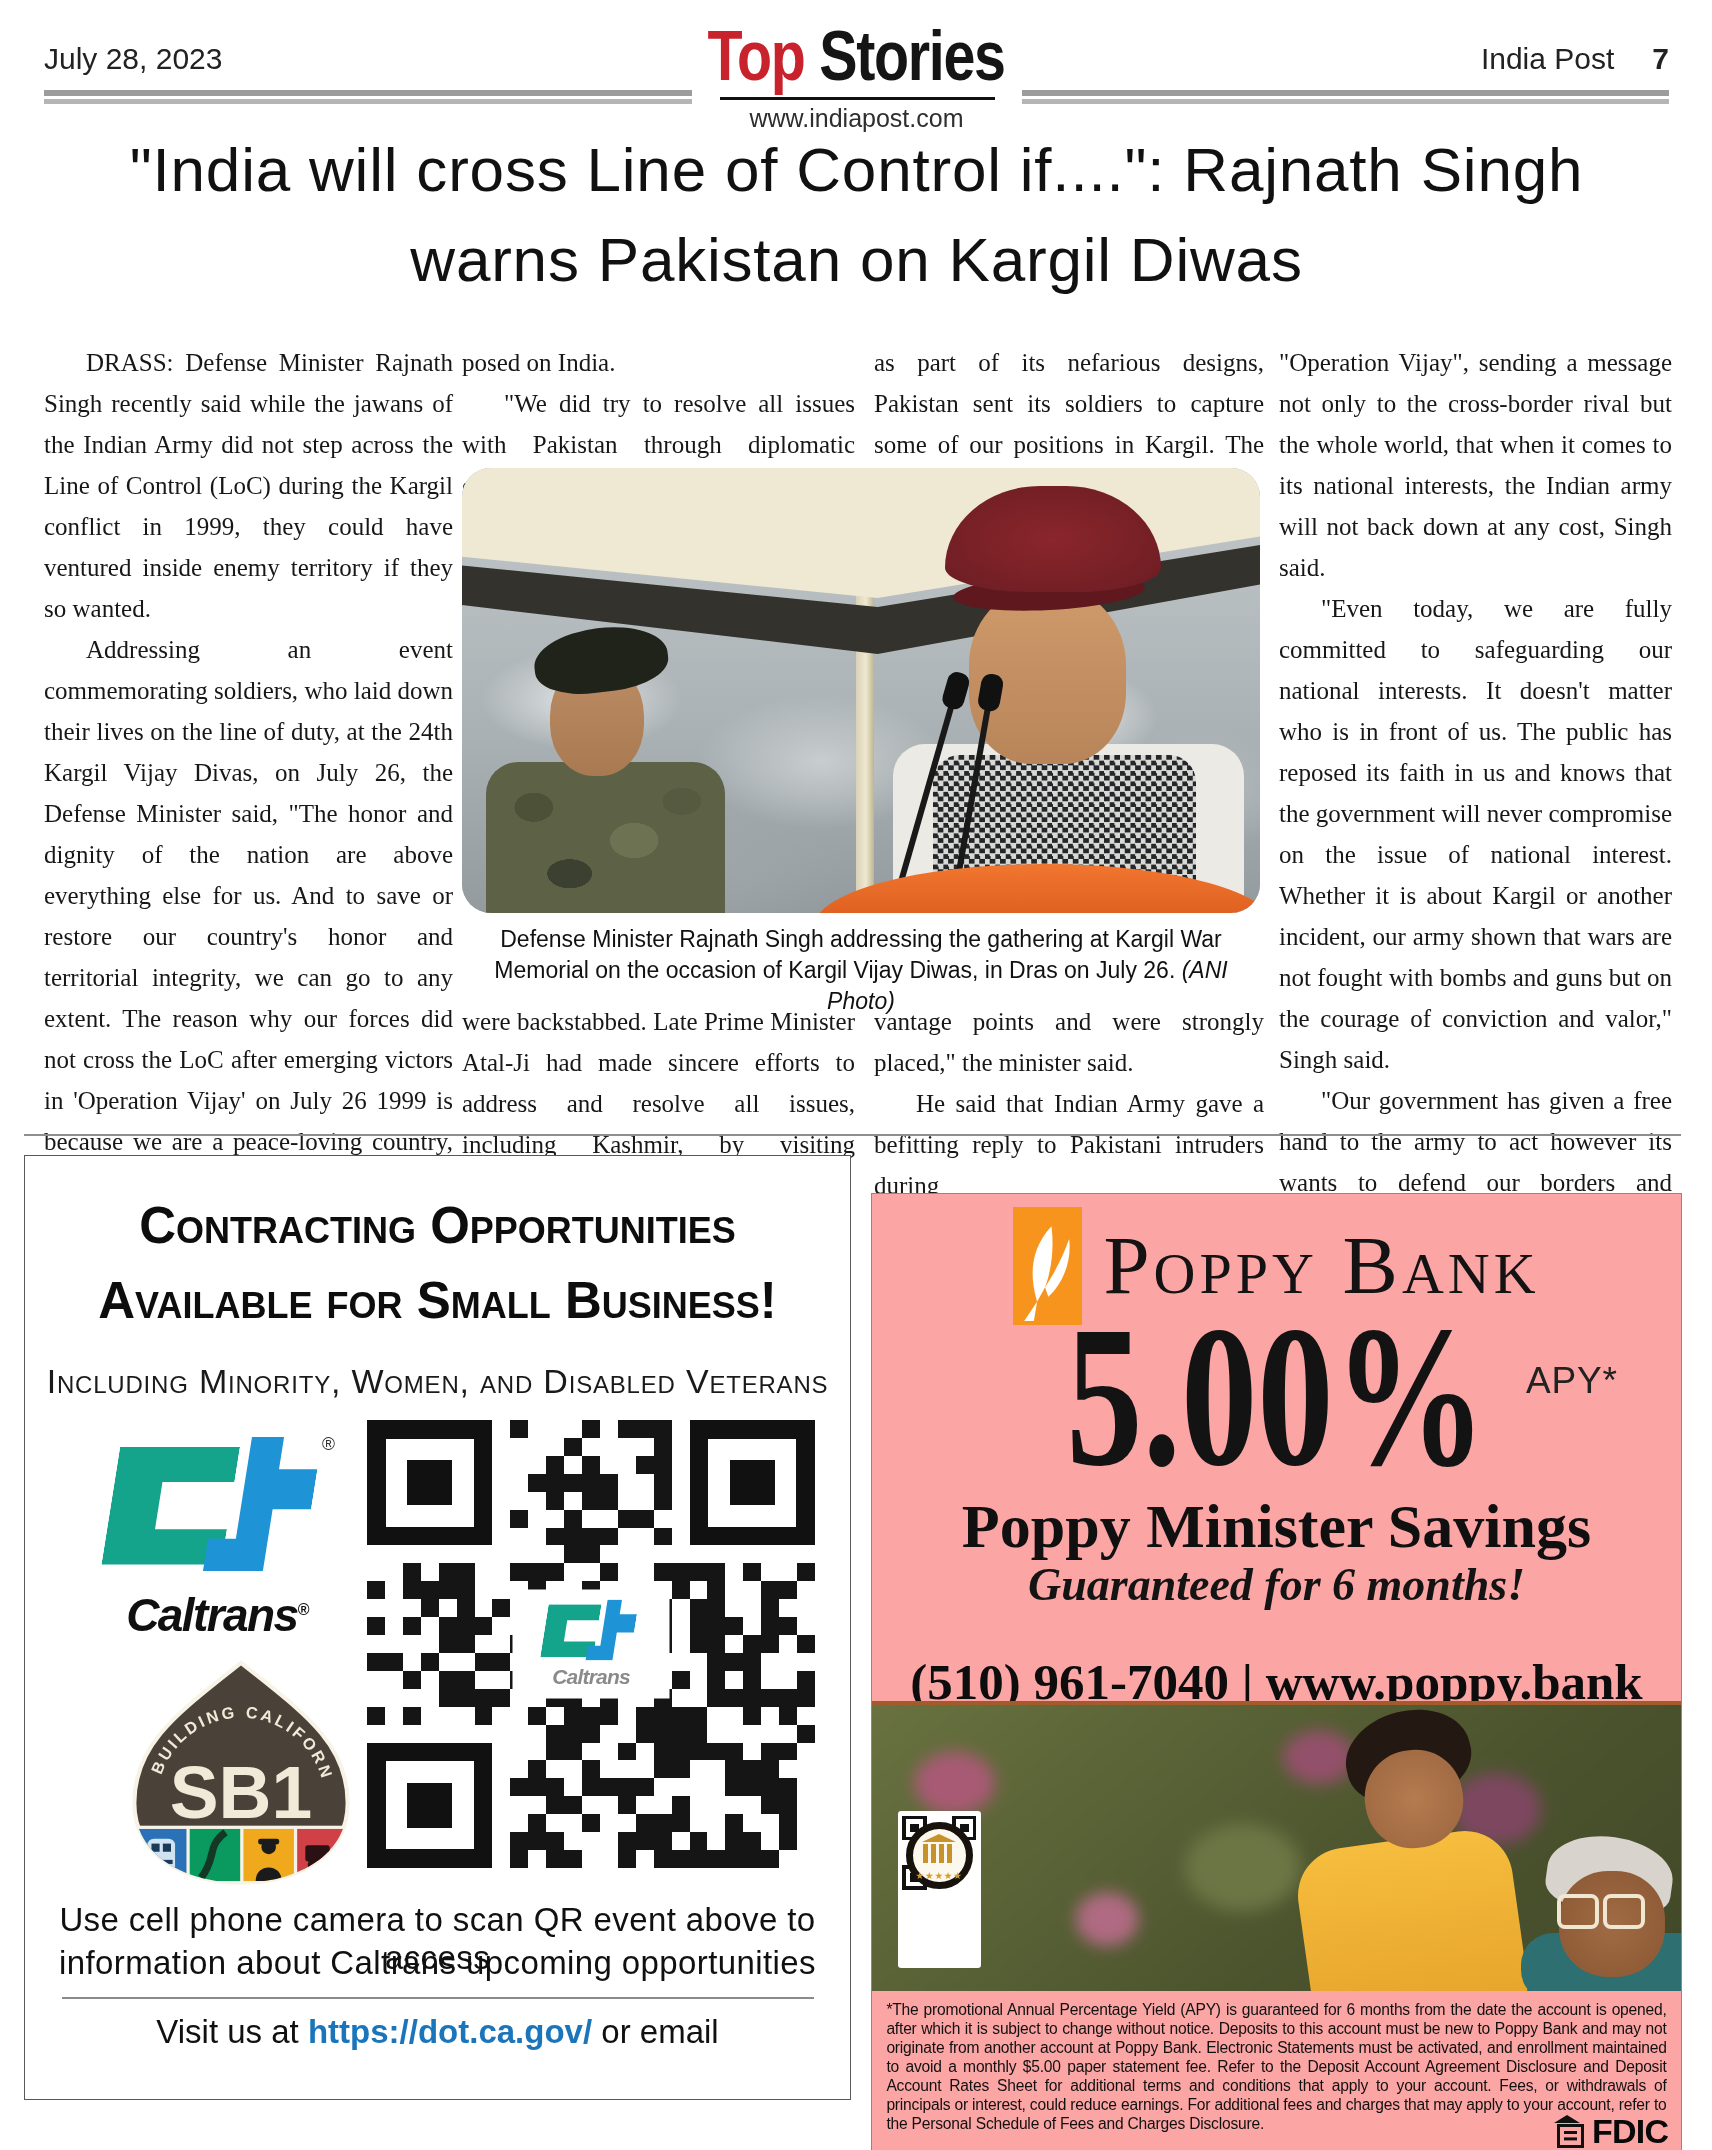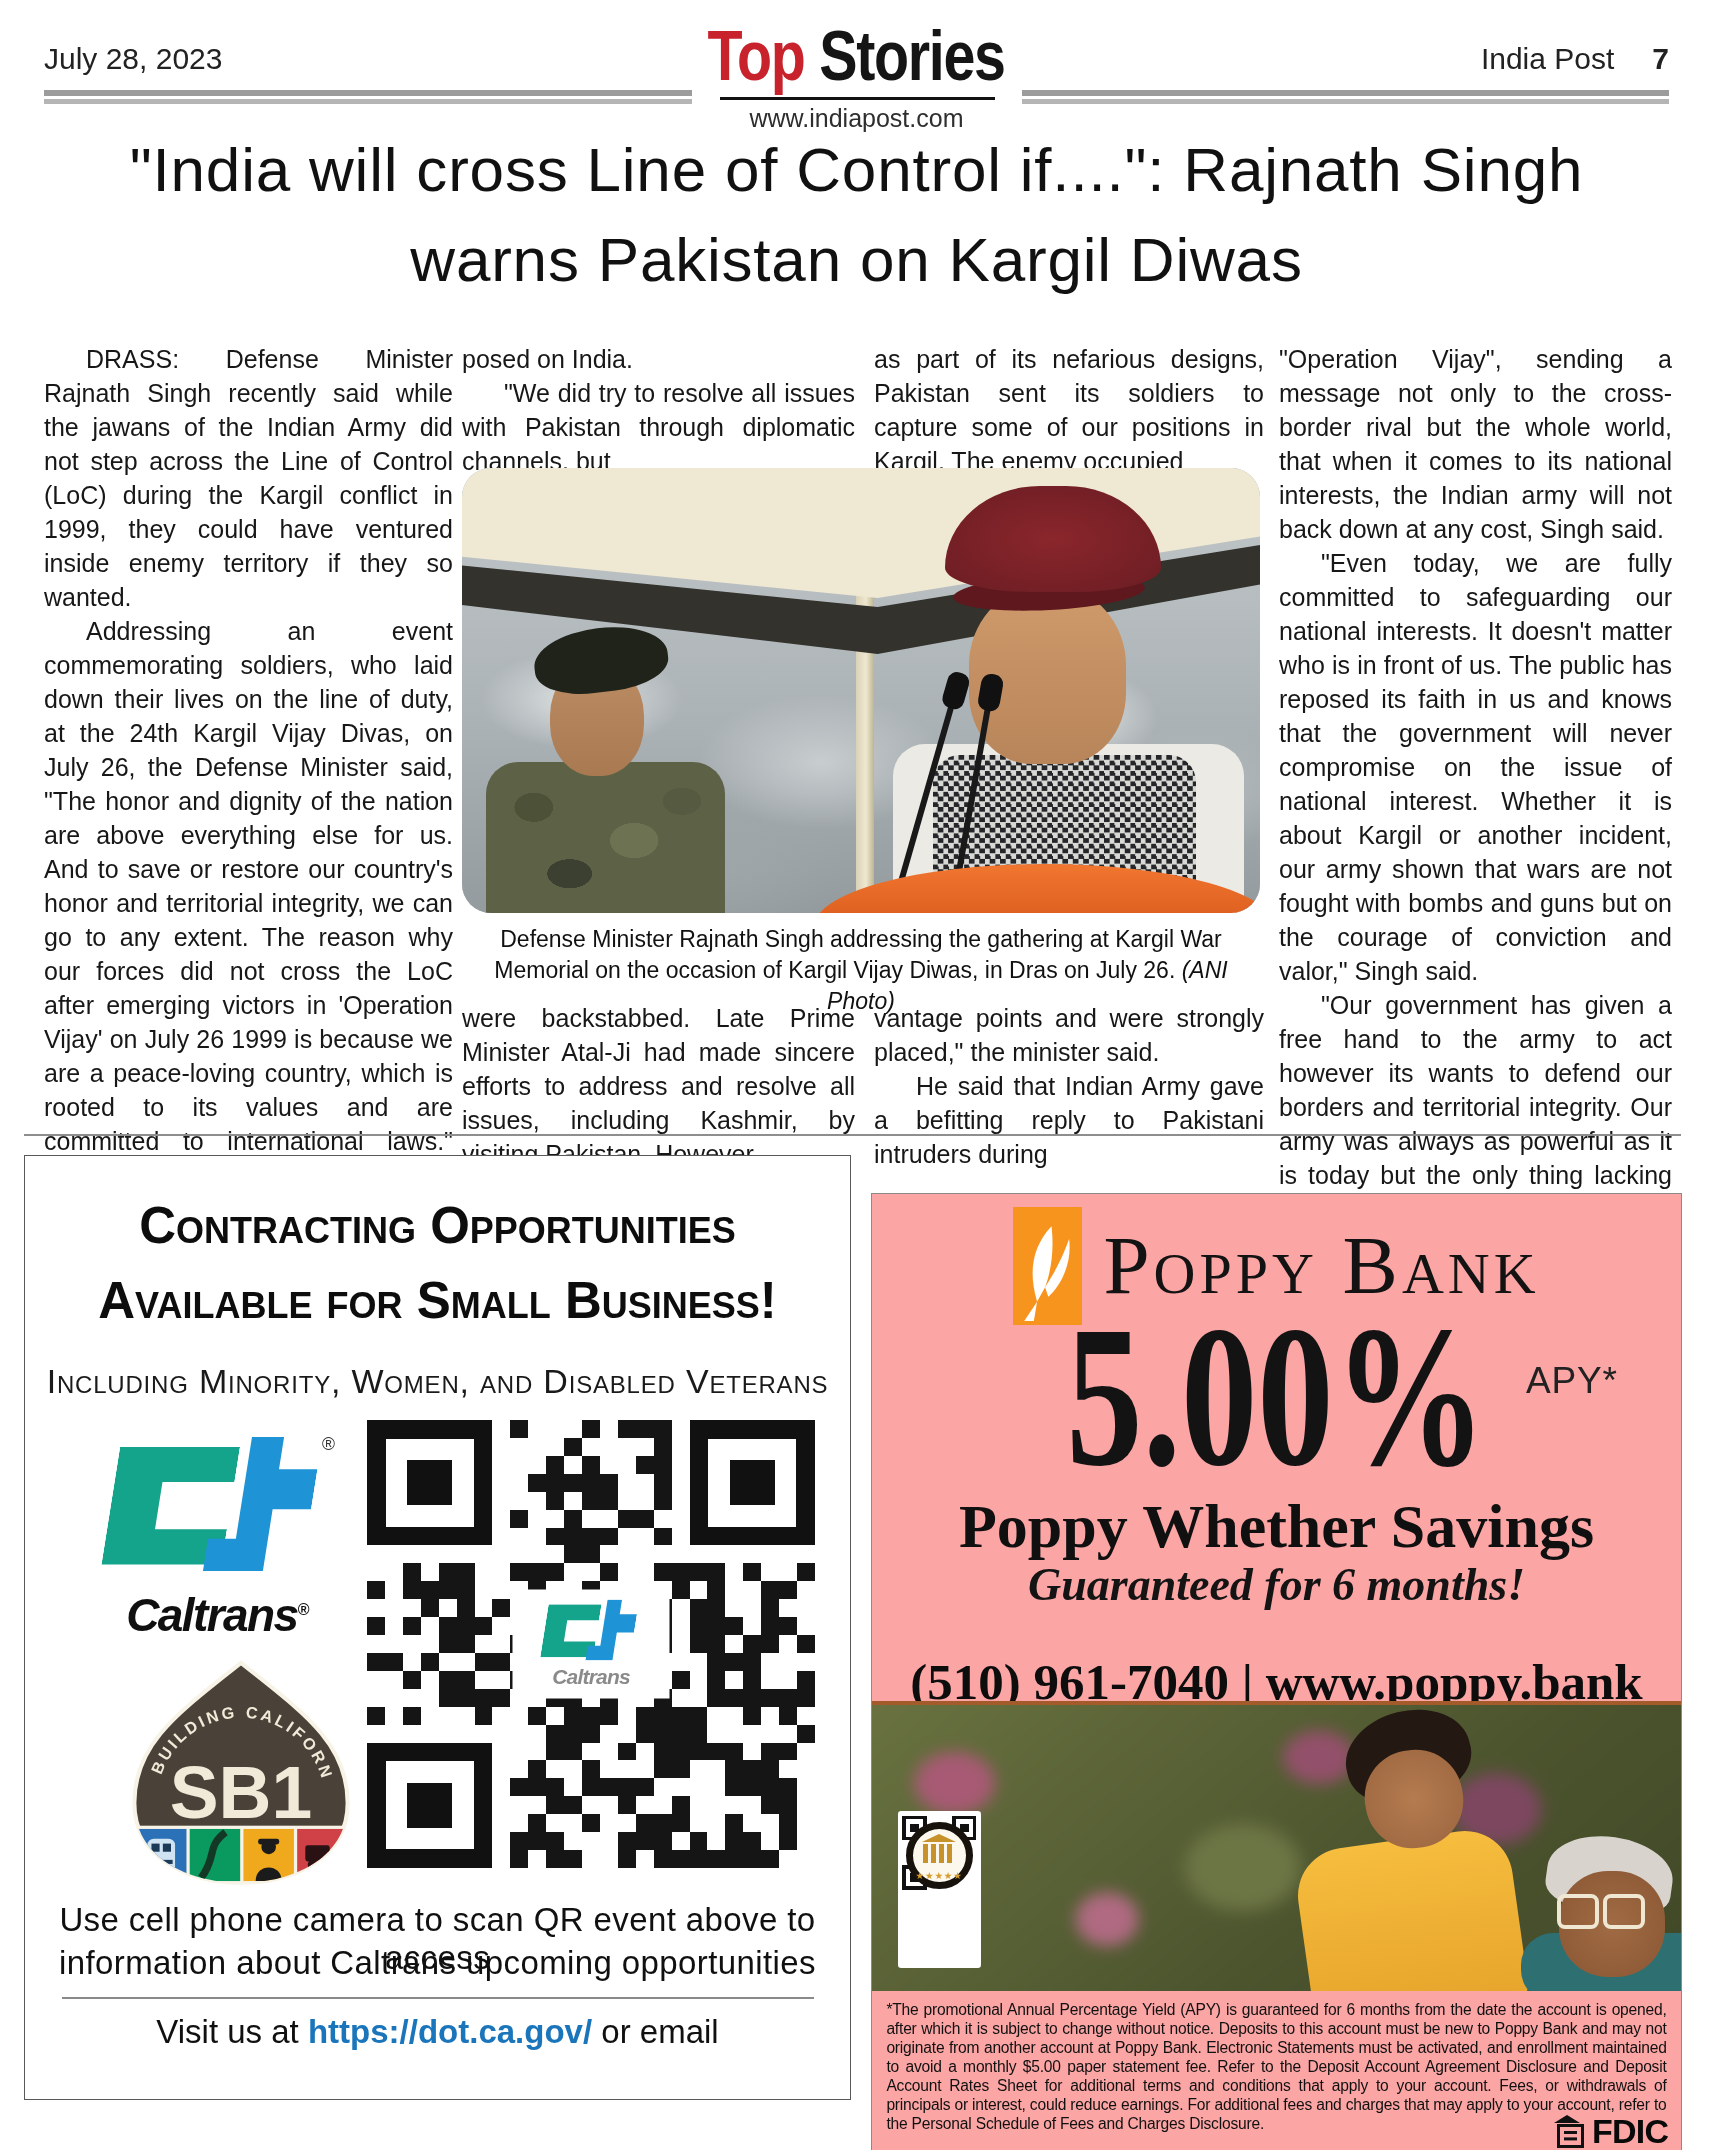--- a/index.html
+++ b/index.html
@@ -21,21 +21,21 @@
   .grules .b1{height:5.6px;background:#9c9c9c;}
   .grules .b2{height:5.6px;background:#b5b5b5;margin-top:3.2px;}
   .gr-l{left:44px;top:90px;width:648px;}
   .gr-r{left:1022px;top:90px;width:647px;}
 
   
   .headline{left:56px;top:125px;width:1601px;text-align:center;font-size:62px;line-height:90px;
             font-weight:400;letter-spacing:0.8px;color:#111;}
 
   
-  .bodycol{font-size:25px;line-height:34px;text-align:justify;color:#171717;}
+  .bodycol{font-size:25px;line-height:41px;text-align:justify;color:#171717;font-family:Liberation Serif, serif;}
   .bodycol p{margin:0;text-indent:42px;}
   .bodycol p.noind{text-indent:0;}
   #col1{left:44px;top:342px;width:409px;}
   #col2t{left:462px;top:342px;width:393px;}
   #col3t{left:874px;top:342px;width:390px;}
   #col4{left:1279px;top:342px;width:393px;}
   #col2b{left:462px;top:1001px;width:393px;}
   #col3b{left:874px;top:1001px;width:390px;}
   .credit-ani{font-style:italic;font-weight:700;}
 
@@ -540,21 +540,21 @@
         <svg viewBox="0 0 86 148">
           <path d="M30,118 C20,84 22,52 48,24 C52,56 46,84 40,100 Z" fill="#ffffff"></path>
           <path d="M40,100 C58,72 64,56 70,40 C74,72 58,100 44,112 Z" fill="#ffffff"></path>
           <path d="M30,118 L14,142 L26,142 Z" fill="#ffffff"></path>
         </svg>
       </div>
       <div class="pb-name">Poppy Bank</div>
     </div>
     <div class="abs pb-rate"><span>5.00%</span></div>
     <div class="abs pb-apy">APY*</div>
-    <div class="abs pb-prod">Poppy Whether Savings</div>
+    <div class="abs pb-prod">Poppy Minister Savings</div>
     <div class="abs pb-guar">Guaranteed for 6 months!</div>
     <div class="abs pb-phone">(510) 961-7040 | www.poppy.bank</div>
     <div class="abs pb-orange"></div>
 
     <div class="abs pb-photo">
       <div class="pp-bg"></div>
       <div class="boy-body"></div>
       <div class="boy-hair"></div>
       <div class="boy-face"></div>
       <div class="old-sh"></div>

